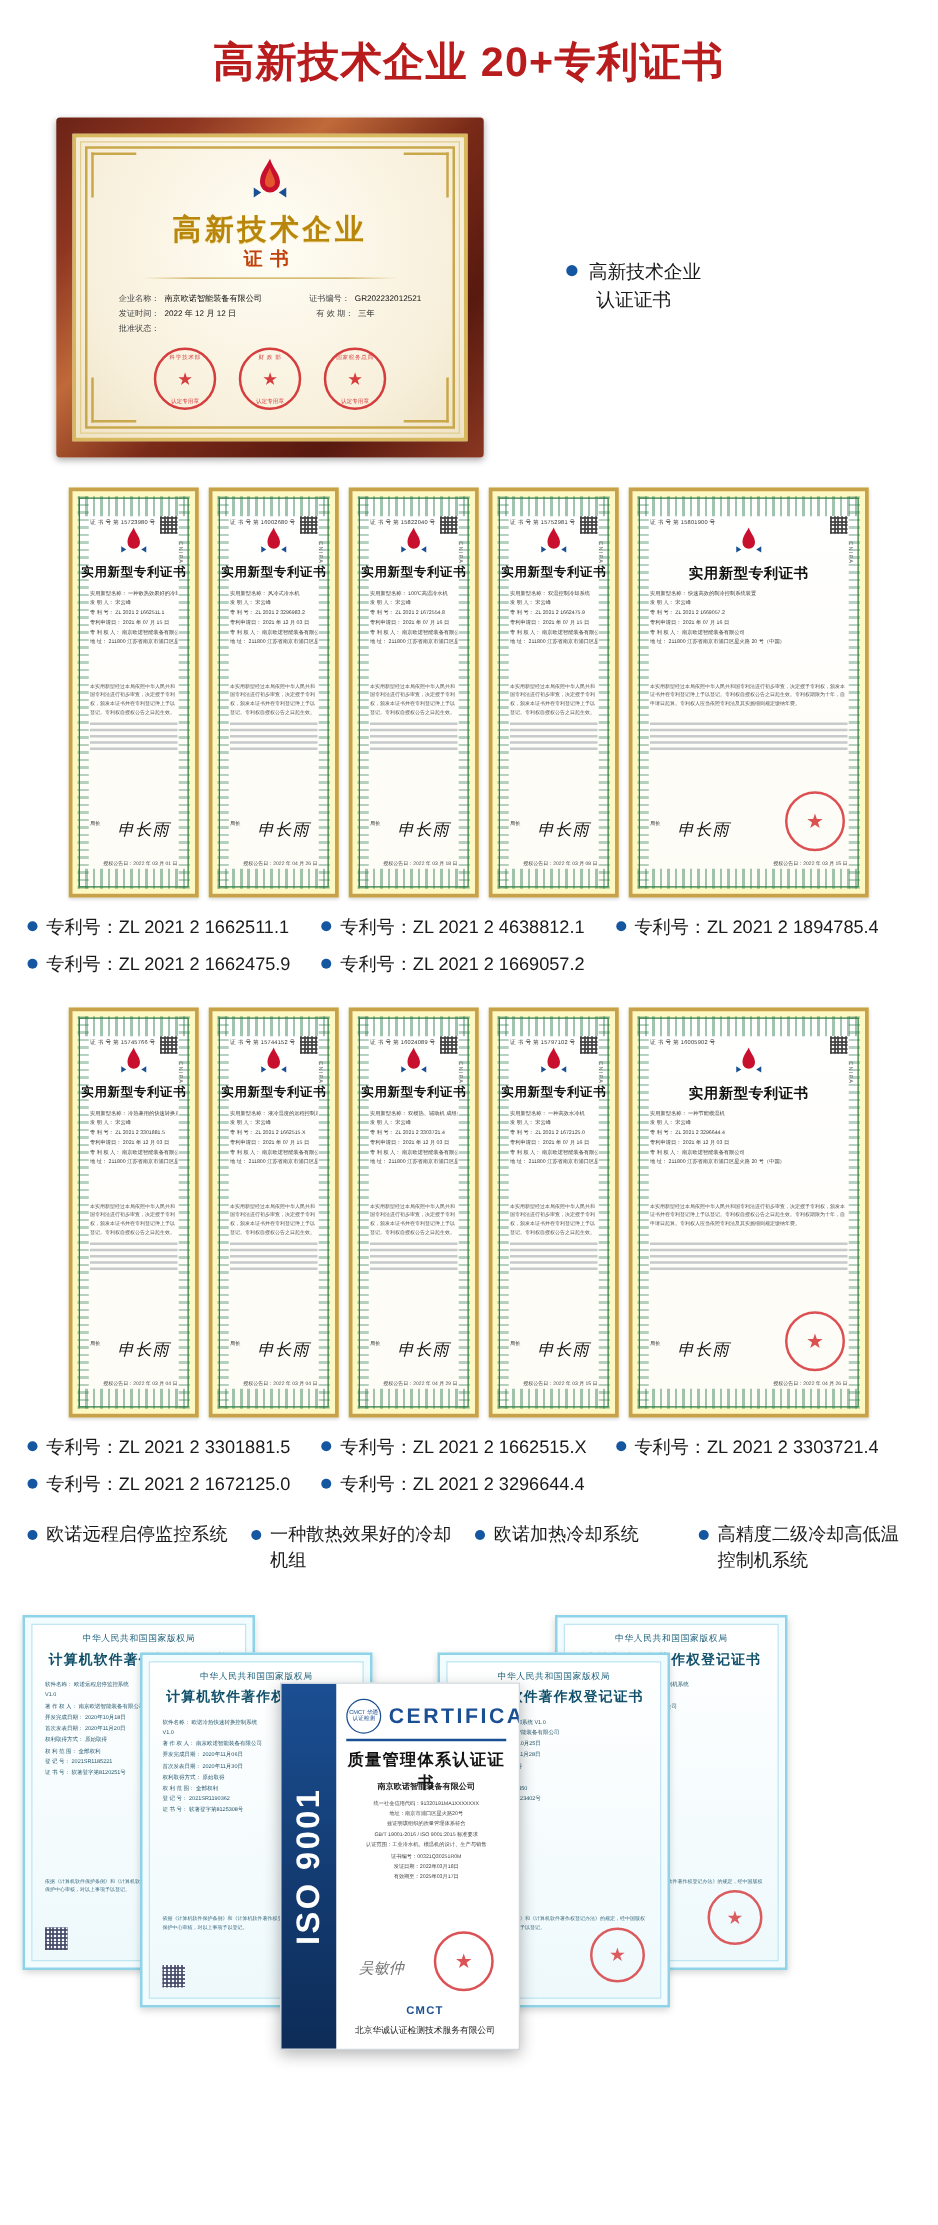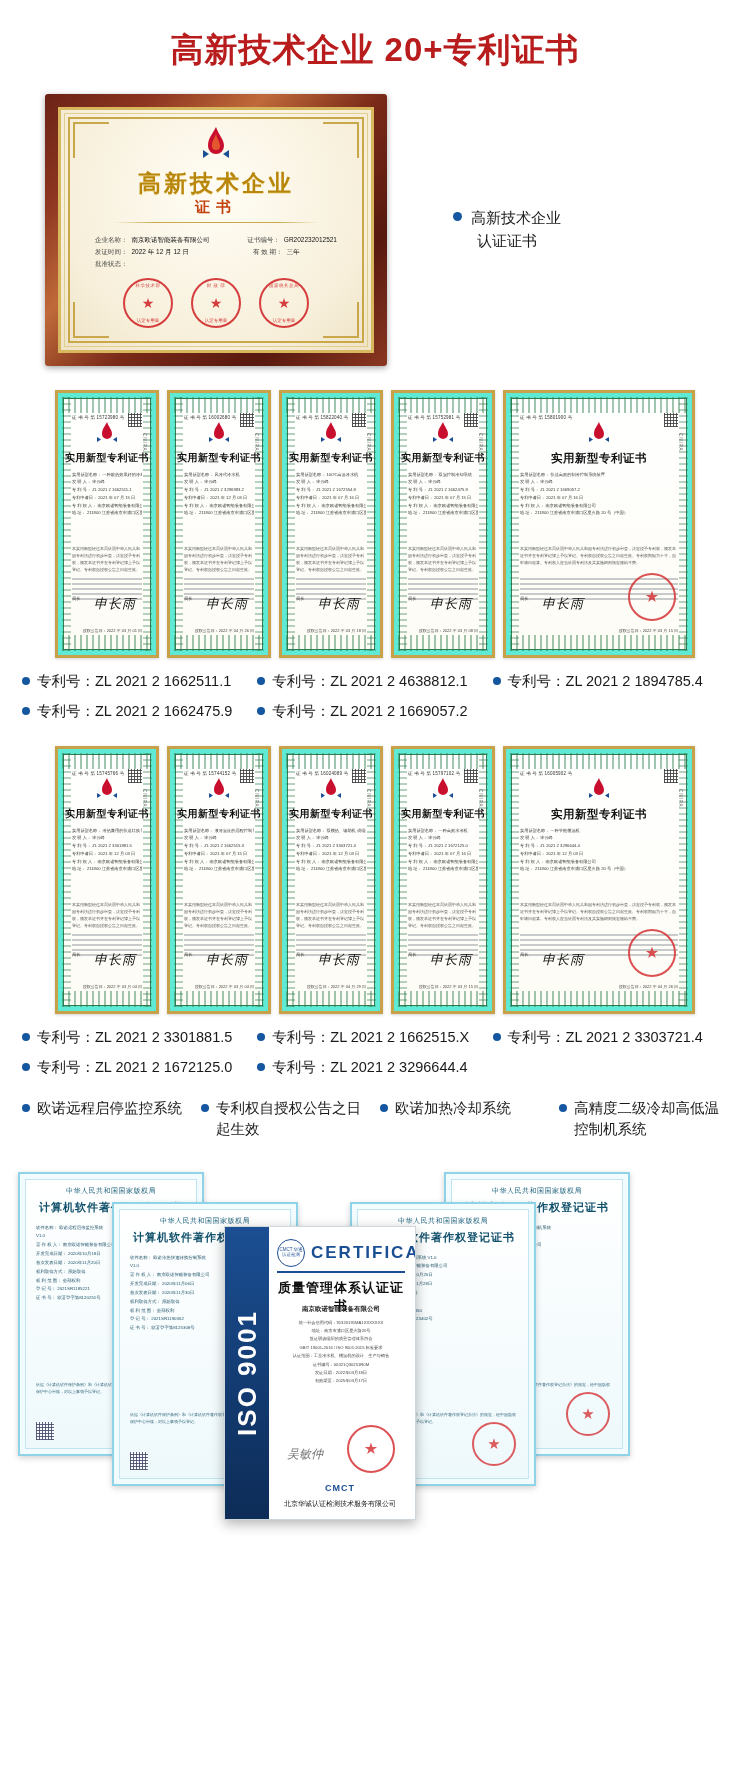--- a/index.html
+++ b/index.html
@@ -218,23 +218,23 @@
   .patent-strip {
     display: flex;
     justify-content: center;
     gap: 8px;
     padding: 0 18px;
     box-sizing: border-box;
   }
   .pc {
     position: relative;
     width: 104px;
-    height: 268px;
+    height: 328px;
     box-sizing: border-box;
-    background: #5eead4;
+    background: #fef9c3;
     border: 3px solid #c8a24a;
     padding: 5px;
     box-shadow: 0 1px 3px rgba(0,0,0,.18);
     overflow: hidden;
   }
   .pc.big {
     width: 192px;
   }
   .pc-inner {
     position: absolute;
@@ -1175,21 +1175,21 @@
     </div>
   </div>
 
   <div class="sw-list">
     <div class="sw-item">
       <span class="bullet-dot"></span>
       <span>欧诺远程启停监控系统</span>
     </div>
     <div class="sw-item">
       <span class="bullet-dot"></span>
-      <span>专利权自授权公告之日起生效</span>
+      <span>一种散热效果好的冷却机组</span>
     </div>
     <div class="sw-item">
       <span class="bullet-dot"></span>
       <span>欧诺加热冷却系统</span>
     </div>
     <div class="sw-item">
       <span class="bullet-dot"></span>
       <span>高精度二级冷却高低温控制机系统</span>
     </div>
   </div>

